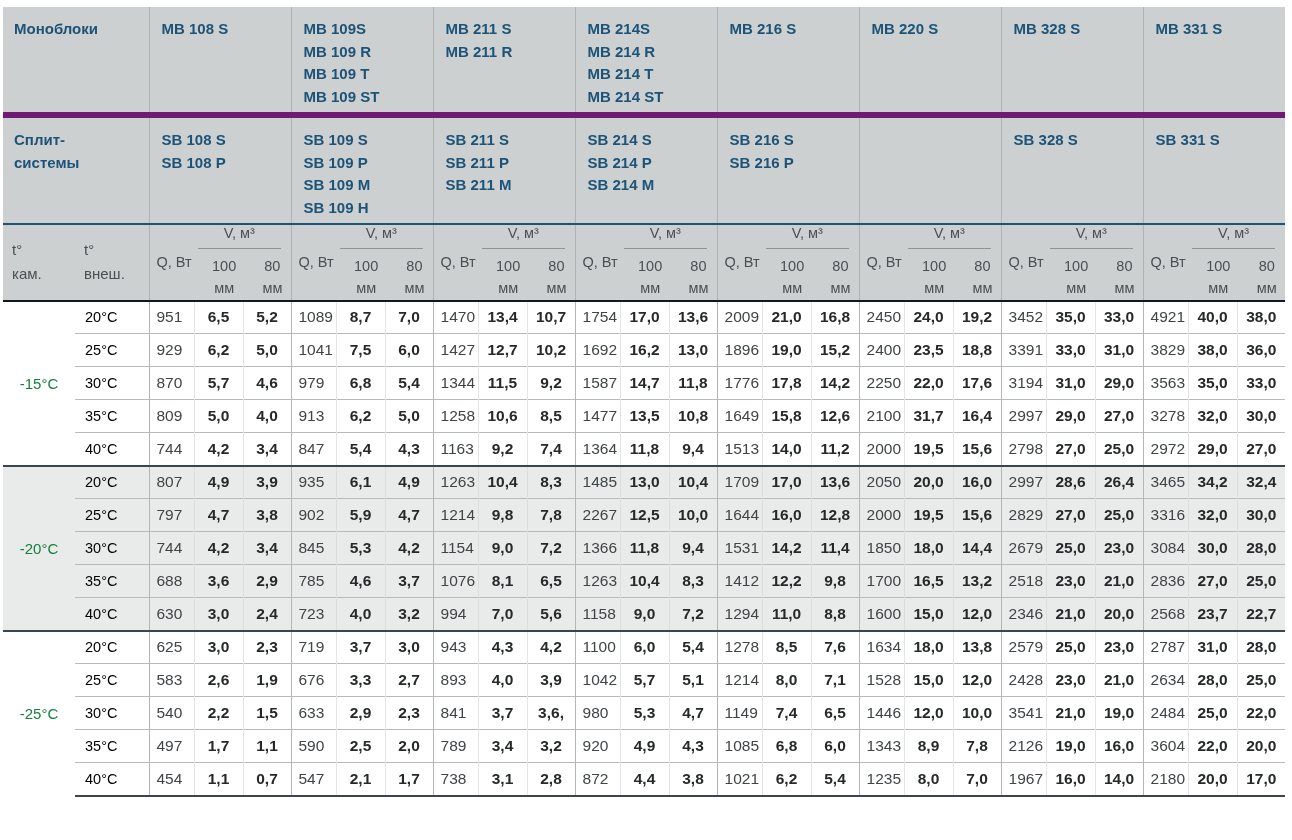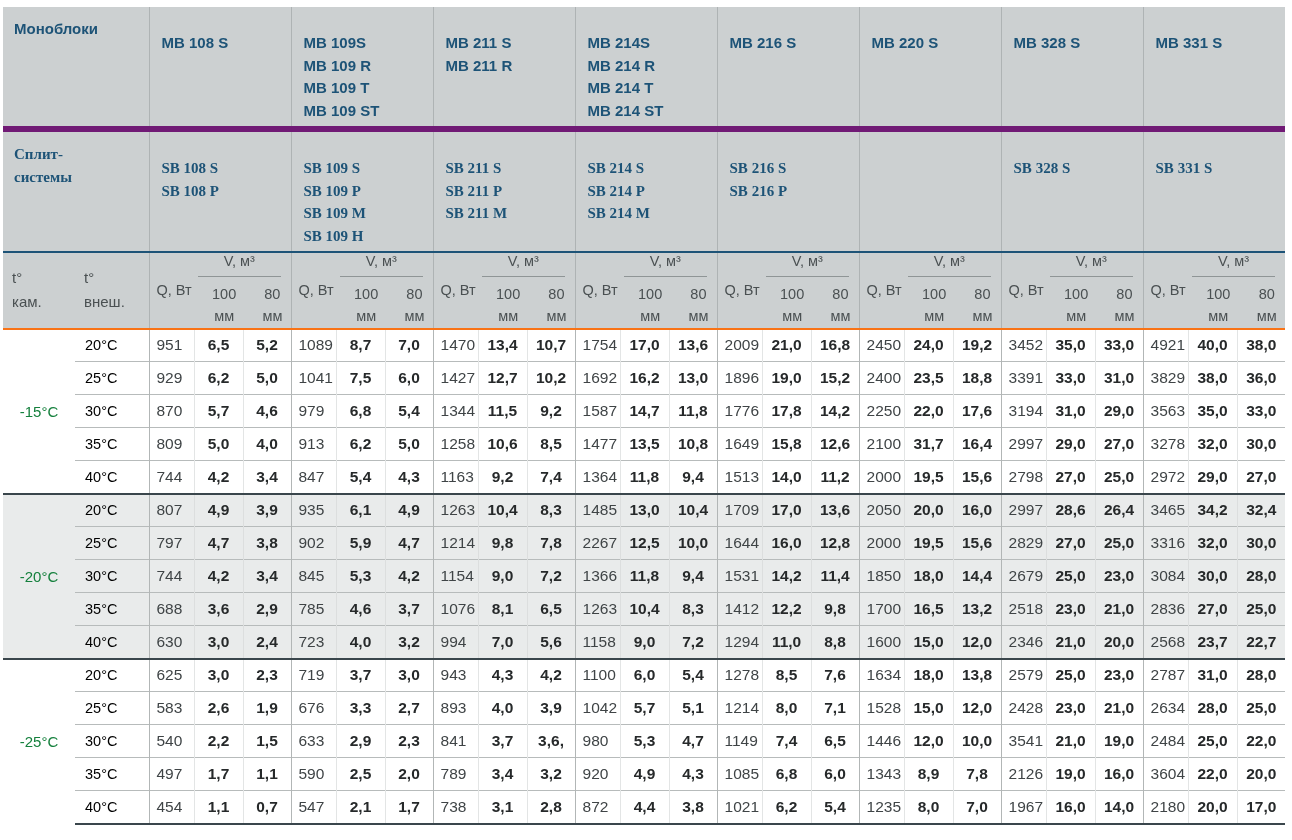--- a/index.html
+++ b/index.html
@@ -4,27 +4,27 @@
 <style>
   html,body{margin:0;padding:0;background:#ffffff;}
   body{width:1292px;height:840px;overflow:hidden;font-family:"Liberation Sans",sans-serif;}
   .page{padding:7px 7px 0 3px;}
   table{border-collapse:collapse;table-layout:fixed;width:1282px;}
   th,td{margin:0;box-sizing:border-box;}
 
   
   thead th{background:#ccd0d1;text-align:left;vertical-align:top;font-weight:normal;padding:0;}
   .hrow1 th{height:97px;border-bottom:6px solid #701a75;}
-  .hrow2 th{height:101px;border-bottom:2px solid #1d5377;font-family:Liberation Serif, serif;}
+  .hrow2 th{height:101px;border-bottom:2px solid #1d5377;}
   th.rowlabel{padding:11px 4px 4px 11px;}
-  th.models{padding:25px 2px 4px 12px;border-left:1px solid #aeb3b4;}
+  th.models{padding:11px 2px 4px 12px;border-left:1px solid #aeb3b4;}
   .rowlabel,.models{color:#1d5377;font-weight:bold;font-size:15px;line-height:1.5;}
 
   
-  .hrow3 th{height:68px;border-bottom:2px solid #f97316;color:#4a5052;font-size:14.5px;}
+  .hrow3 th{height:68px;border-bottom:2px solid #0f172a;color:#4a5052;font-size:14.5px;}
   th.corner{vertical-align:middle;padding-left:9px;line-height:1.6;font-size:15px;color:#4a5052;}
   th.q-head{vertical-align:middle;padding-left:7px;border-left:1px solid #aeb3b4;}
   th.v-head{vertical-align:middle;padding:0;}
   .v-title{text-align:center;border-bottom:1px solid #8f9596;padding:0 0 7px;margin:0 10px 7px 4px;}
   .v-cols{display:flex;}
   .v-cols .vc{flex:1;text-align:center;padding-left:12px;line-height:1.5;}
 
   
   tbody td{height:33px;font-size:15.5px;vertical-align:middle;background:#ffffff;}
   tr.shaded td{background:#e9ebeb;}

